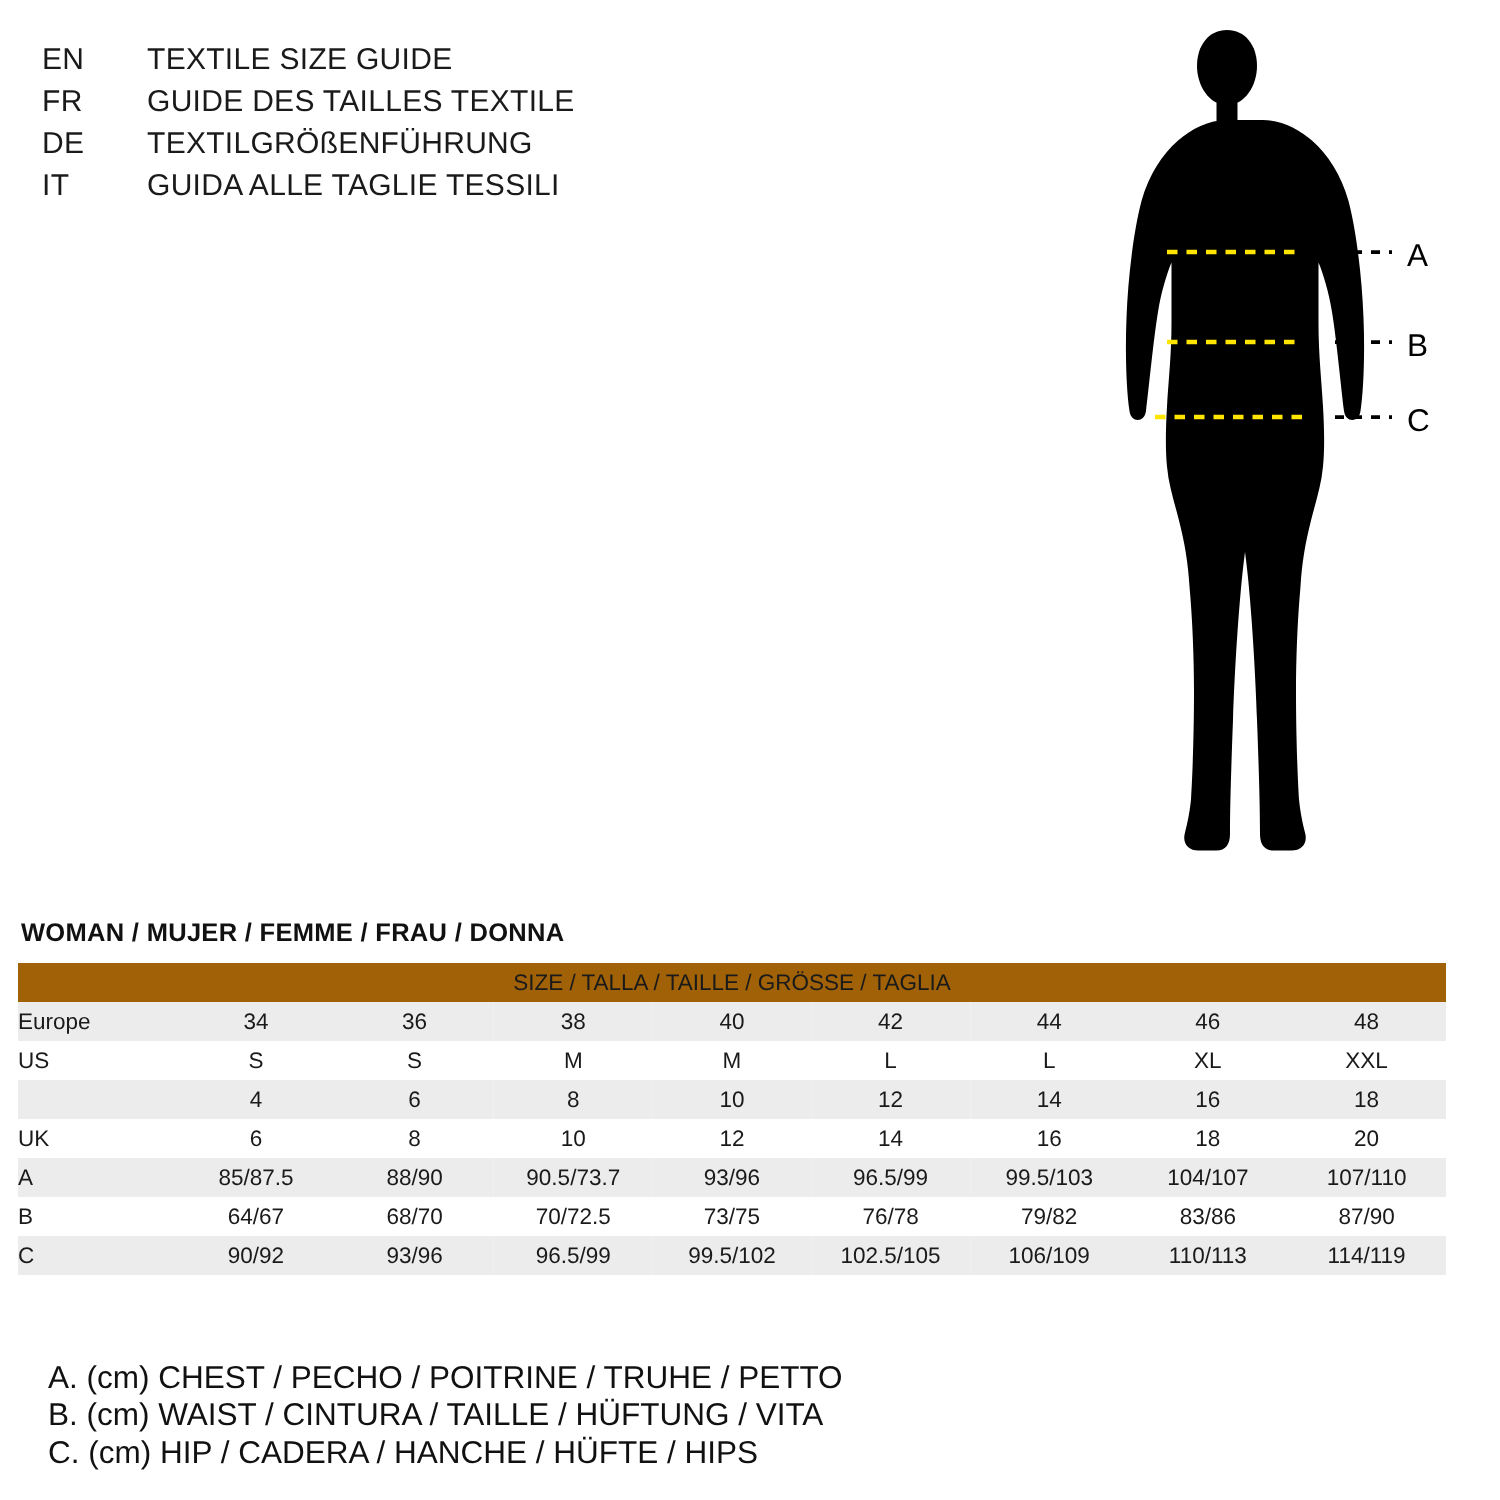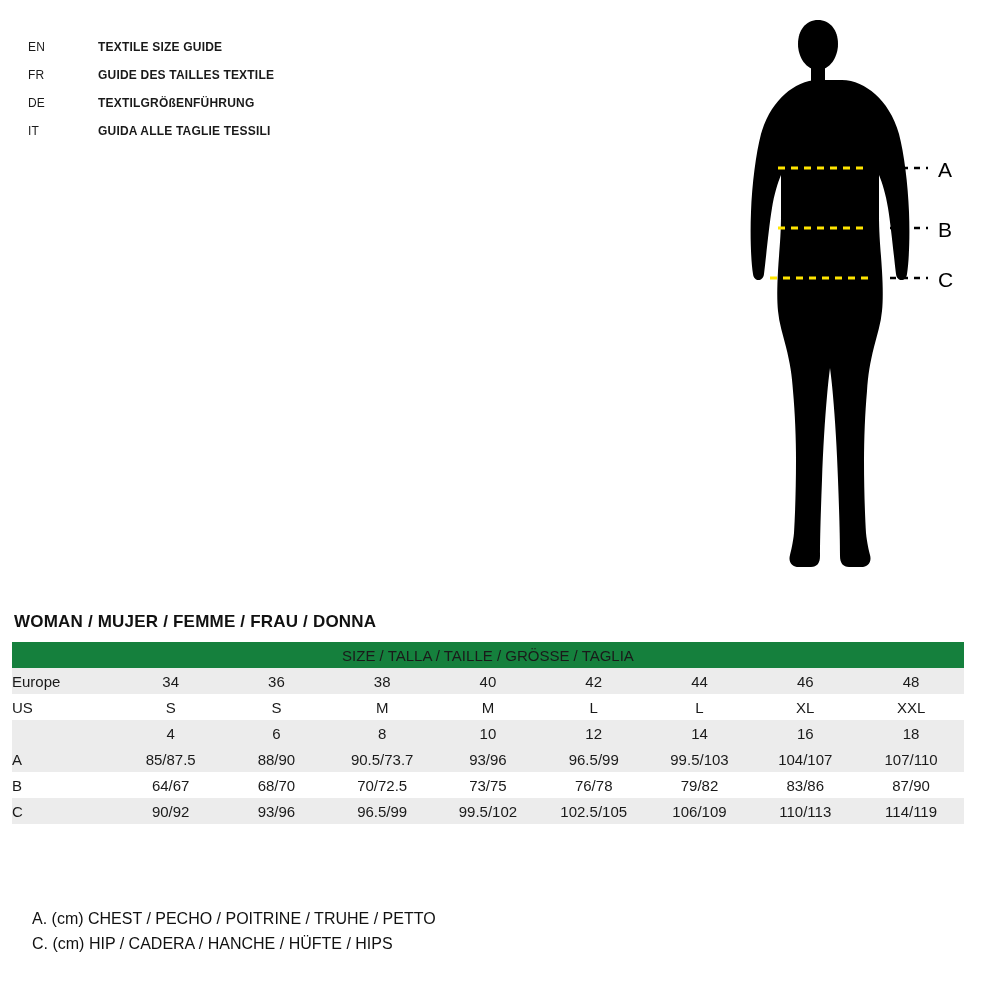--- a/index.html
+++ b/index.html
@@ -18,32 +18,32 @@
 
   
   .lang-block {
     position: absolute;
     left: 28px;
     top: 26px;
     width: 520px;
   }
   .lang-row {
     display: flex;
-    align-items: flex-end;
+    align-items: center;
     height: 28px;
-    font-size: 12px;
+    font-size: 20px;
     letter-spacing: 0.2px;
   }
   .lang-code {
     width: 70px;
     flex: 0 0 70px;
     font-weight: 400;
   }
   .lang-text {
-    font-weight: 700;
+    font-weight: 400;
     white-space: nowrap;
   }
 
   
   .figure-area {
     position: absolute;
     left: 700px;
     top: 10px;
     width: 290px;
     height: 620px;
@@ -72,21 +72,21 @@
   }
   table.size-table td, table.size-table th {
     padding: 0;
     height: 26px;
     vertical-align: middle;
     font-weight: normal;
     text-align: center;
     color: #1a1a1a;
   }
   .hdr-row td {
-    background: #15803d;
+    background: #a16207;
     text-align: left;
     font-size: 15px;
     padding-left: 6px;
     height: 25px;
     margin-top: 20px;
   }
   .row-light td { background: #ececec; }
   .row-white td { background: #ffffff; }
   .lbl {
     text-align: left !important;
@@ -96,21 +96,21 @@
   }
 
   
   .footnotes {
     position: absolute;
     left: 32px;
     top: 906px;
     width: 700px;
   }
   .footnote {
-    font-size: 16px;
+    font-size: 21px;
     line-height: 25px;
     color: #111;
     white-space: nowrap;
   }
 </style>
 </head>
 <body>
 
 <div class="lang-block">
   <div class="lang-row">
@@ -240,20 +240,31 @@
         <td>4</td>
         <td>6</td>
         <td>8</td>
         <td>10</td>
         <td>12</td>
         <td>14</td>
         <td>16</td>
         <td>18</td>
       </tr>
 
+      <tr class="row-white">
+        <td class="lbl">UK</td>
+        <td>6</td>
+        <td>8</td>
+        <td>10</td>
+        <td>12</td>
+        <td>14</td>
+        <td>16</td>
+        <td>18</td>
+        <td>20</td>
+      </tr>
 
       <tr class="row-light">
         <td class="lbl">A</td>
         <td>85/87.5</td>
         <td>88/90</td>
         <td>90.5/73.7</td>
         <td>93/96</td>
         <td>96.5/99</td>
         <td>99.5/103</td>
         <td>104/107</td>
@@ -282,14 +293,15 @@
         <td>106/109</td>
         <td>110/113</td>
         <td>114/119</td>
       </tr>
     </tbody>
   </table>
 </div>
 
 <div class="footnotes">
   <div class="footnote">A. (cm) CHEST / PECHO / POITRINE / TRUHE / PETTO</div>
+  <div class="footnote">B. (cm) WAIST / CINTURA / TAILLE / HÜFTUNG / VITA</div>
   <div class="footnote">C. (cm) HIP / CADERA / HANCHE / HÜFTE / HIPS</div>
 </div>
 
 </body></html>

